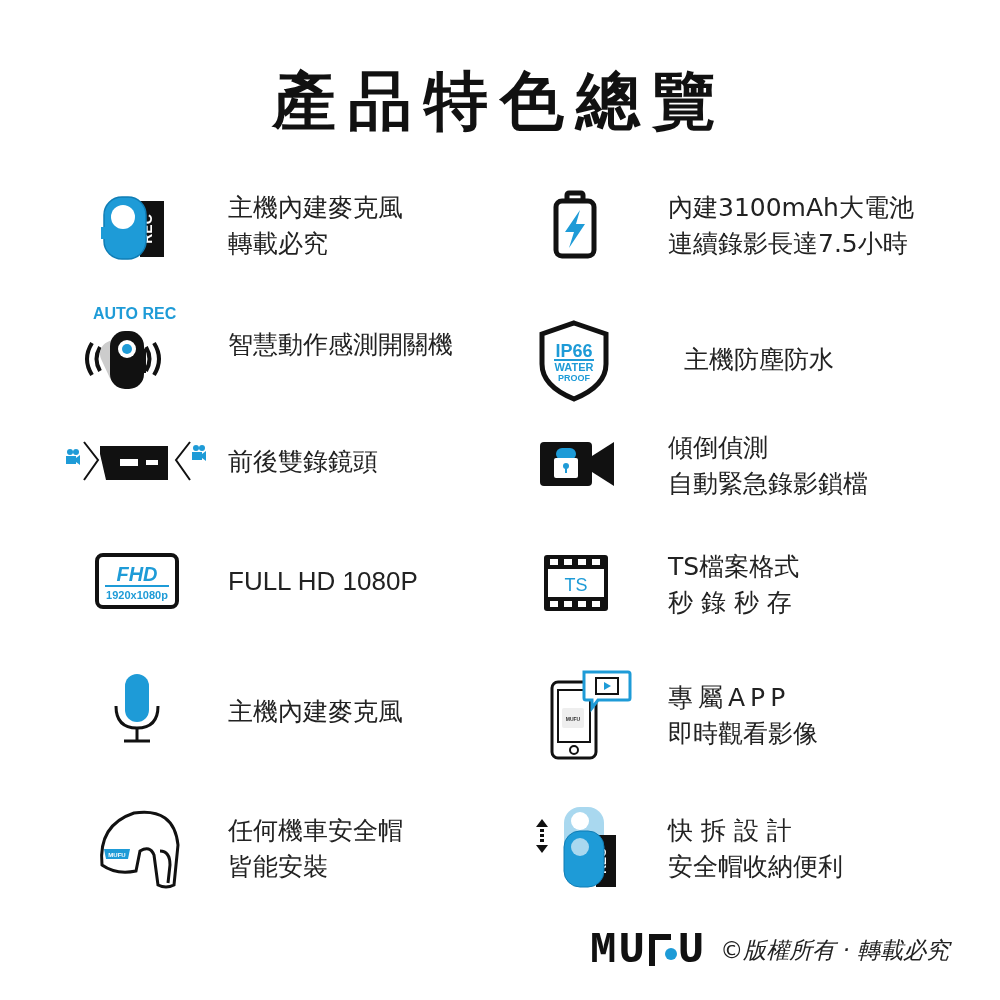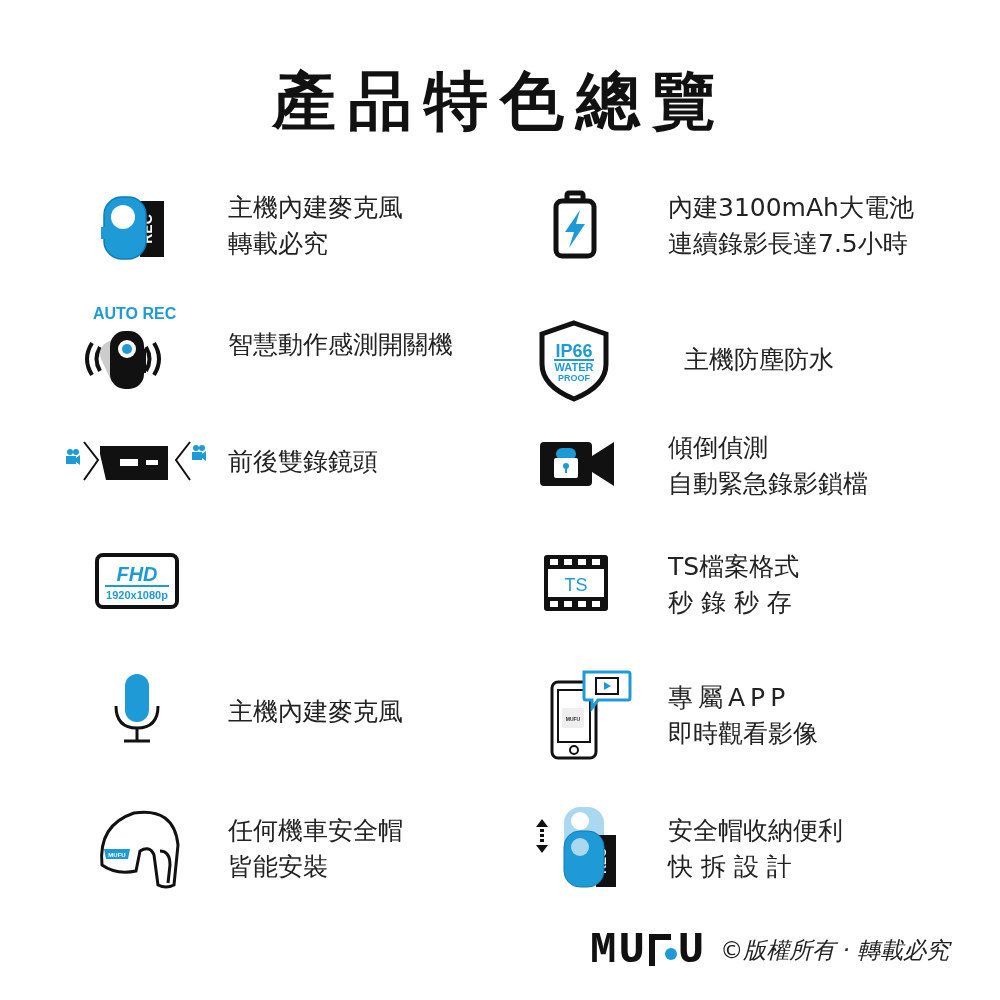--- a/index.html
+++ b/index.html
@@ -128,20 +128,23 @@
   </div>
 </div>
 
 <div class="feature" style="left:0;top:553px;width:500px;">
   <svg class="icon" style="left:95px;top:0;" width="84" height="56" viewBox="0 0 84 56">
     <rect x="2" y="2" width="80" height="52" rx="6" fill="#fff" stroke="#111" stroke-width="4"></rect>
     <text x="42" y="28" fill="#1e9bd7" font-size="20" font-weight="bold" font-style="italic" font-family="Liberation Sans, sans-serif" text-anchor="middle">FHD</text>
     <line x1="10" y1="33" x2="74" y2="33" stroke="#1e9bd7" stroke-width="2"></line>
     <text x="42" y="46" fill="#1e9bd7" font-size="11" font-weight="bold" font-family="Liberation Sans, sans-serif" text-anchor="middle">1920x1080p</text>
   </svg>
+  <div class="text" style="left:228px;top:10px;font-family:'Liberation Sans',sans-serif;font-size:26px;">
+    <span>FULL HD 1080P</span>
+  </div>
 </div>
 
 <div class="feature" style="left:500px;top:553px;width:500px;">
   <svg class="icon" style="left:42px;top:0;" width="68" height="60" viewBox="0 0 68 60">
     <rect x="2" y="2" width="64" height="56" rx="3" fill="#111"></rect>
     <rect x="8" y="6" width="8" height="6" fill="#fff"></rect>
       <rect x="22" y="6" width="8" height="6" fill="#fff"></rect>
       <rect x="36" y="6" width="8" height="6" fill="#fff"></rect>
       <rect x="50" y="6" width="8" height="6" fill="#fff"></rect>
     <rect x="8" y="48" width="8" height="6" fill="#fff"></rect>
@@ -207,22 +210,22 @@
       <rect x="8" y="34" width="4" height="3" fill="#111"></rect>
     <polygon points="10,48 4,40 16,40" fill="#111"></polygon>
     <rect x="32" y="2" width="40" height="48" rx="16" fill="#a9d8ef"></rect>
     <circle cx="48" cy="16" r="9" fill="#fff"></circle>
     <rect x="64" y="30" width="20" height="52" fill="#111"></rect>
     <text x="74" y="56" fill="#fff" font-size="12" font-weight="bold" font-family="Liberation Sans, sans-serif" text-anchor="middle" transform="rotate(-90 74 56)">REC</text>
     <rect x="32" y="26" width="40" height="56" rx="16" fill="#1e9bd7" stroke="#0f7db5" stroke-width="1"></rect>
     <circle cx="48" cy="42" r="9" fill="#a9d8ef"></circle>
   </svg>
   <div class="text" style="left:168px;top:8px;">
+    <span>快 拆 設 計</span>
     <span>安全帽收納便利</span>
-    <span>快 拆 設 計</span>
   </div>
 </div>
 
 <div class="footer">
   <div class="logo" aria-label="MUFU">
     <span>MU</span>
     <span style="display:inline-block;width:22px;height:32px;border-left:6px solid #111;border-top:6px solid #111;margin:0 0 0 2px;position:relative;top:0;"></span>
     <span class="dot"></span>
     <span>U</span>
   </div>

